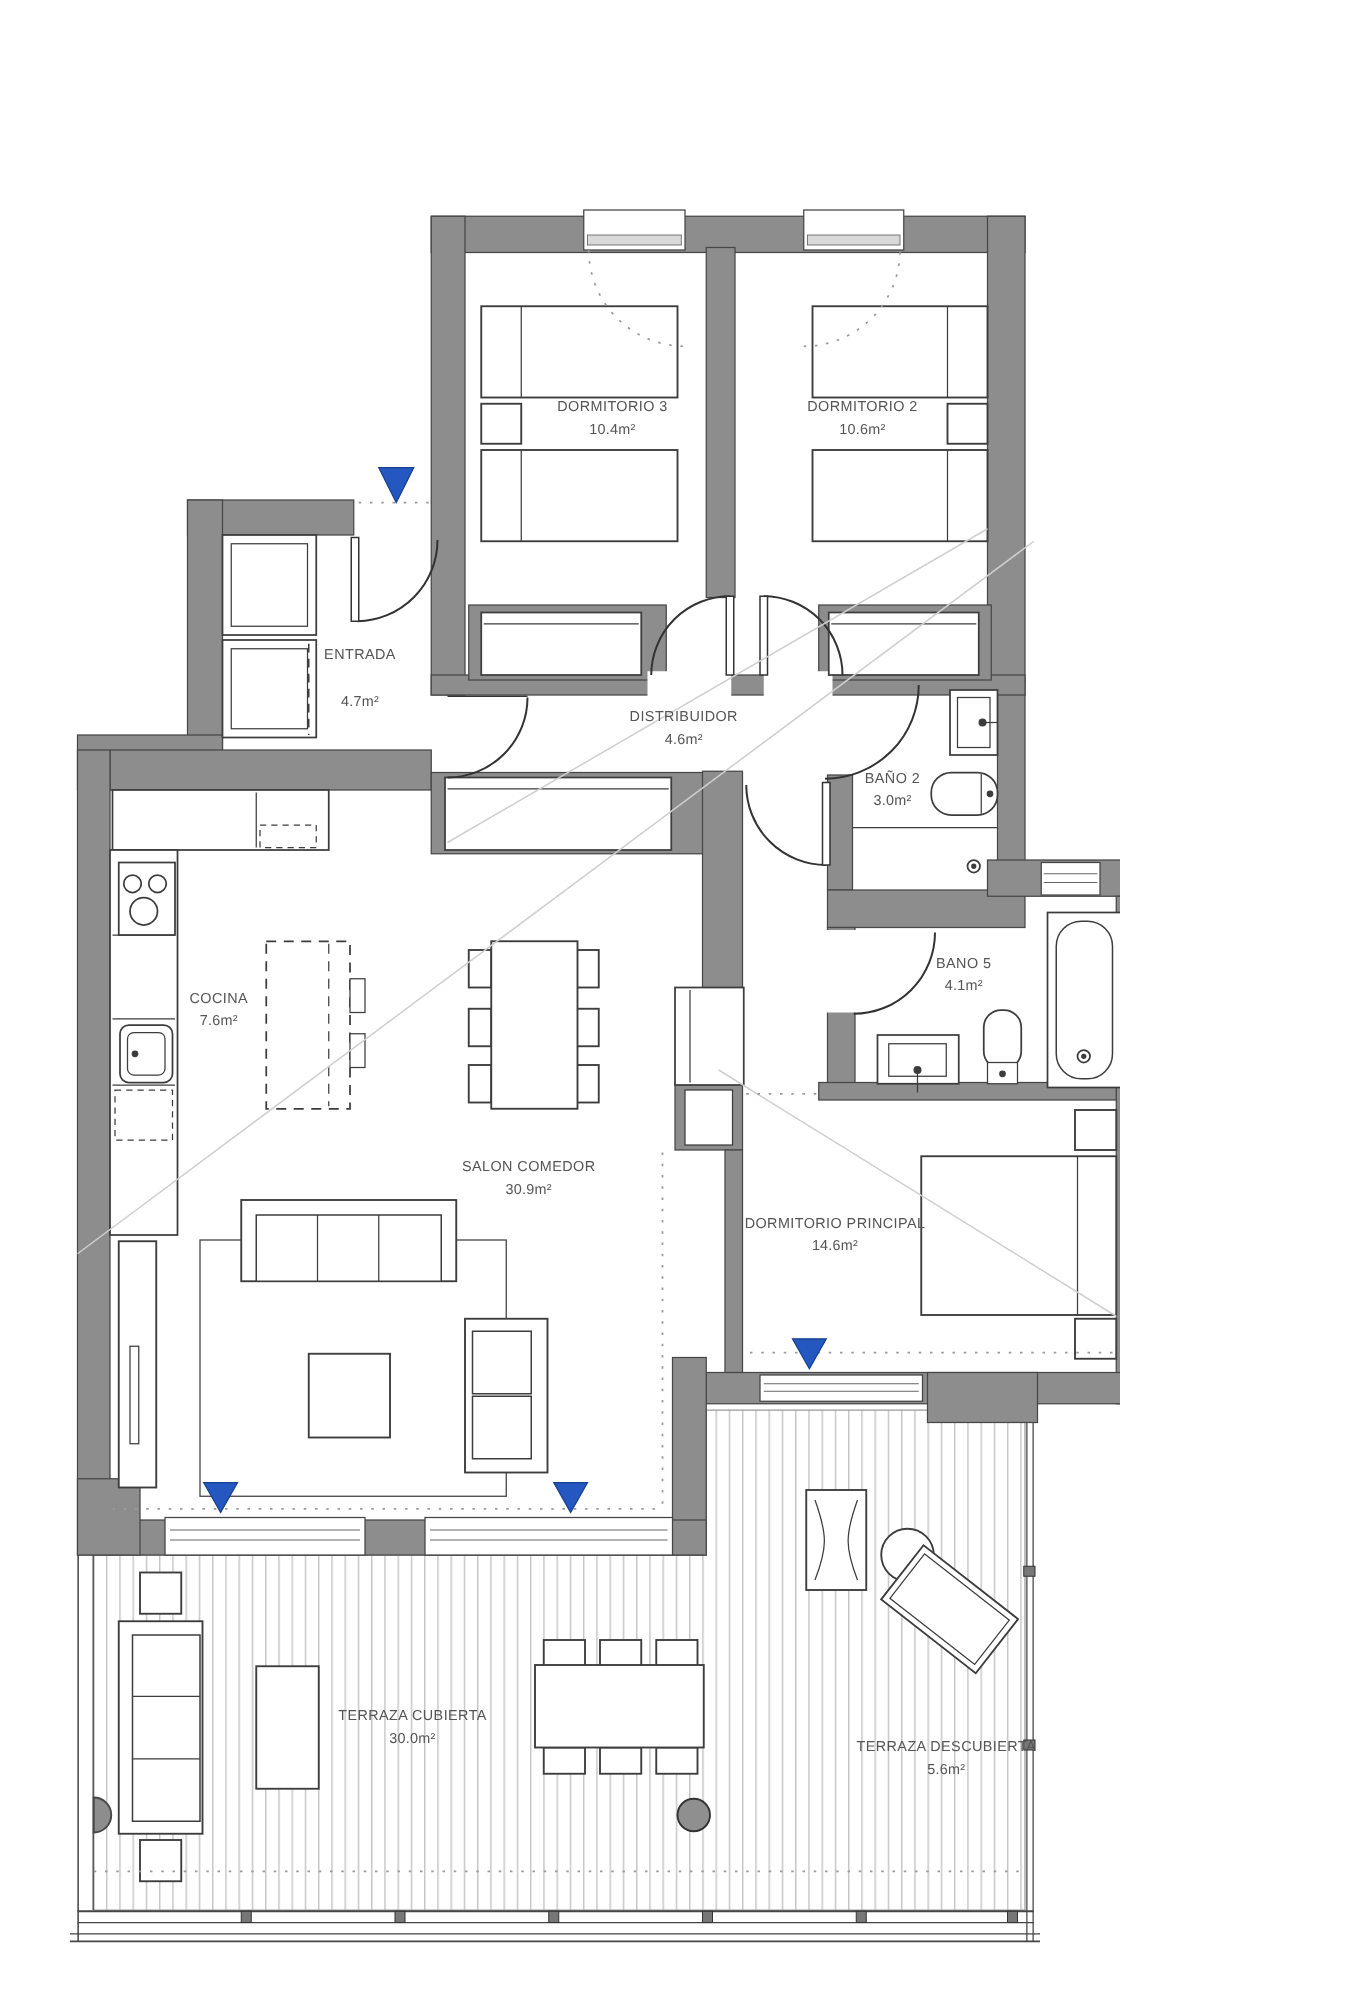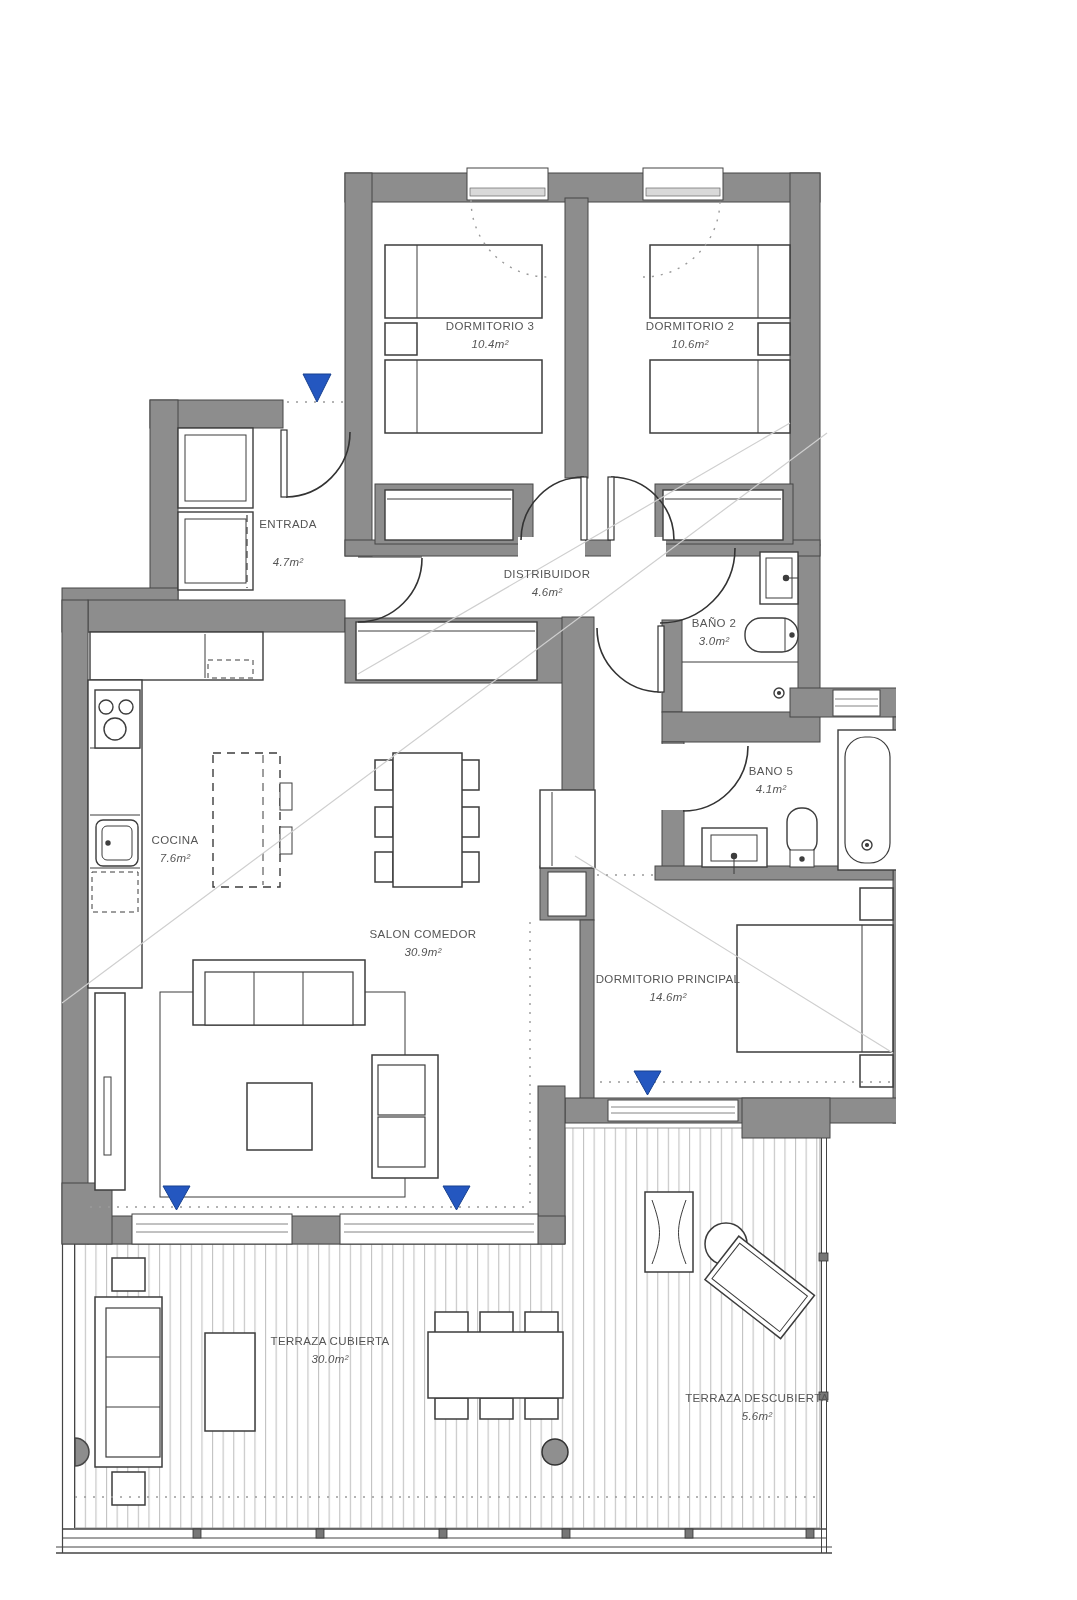--- a/index.html
+++ b/index.html
@@ -2,31 +2,31 @@
 <html><head>
 <meta charset="utf-8">
 <style>
   html,body{margin:0;padding:0;background:#ffffff;}
   .plan{position:relative;width:896px;height:1600px;background:#fff;overflow:hidden;
         font-family:"Liberation Sans", sans-serif;}
   .plan svg{position:absolute;left:0;top:0;}
   .room-label{position:absolute;transform:translate(-50%,-50%);display:flex;flex-direction:column;
         align-items:center;font-size:11.5px;line-height:1.55;color:#555555;letter-spacing:.35px;
         white-space:nowrap;text-align:center;pointer-events:none;}
-  .room-label .ra{letter-spacing:.2px;font-style:italic;}
+  .room-label .ra{letter-spacing:.2px;}
   #lbl-d3{left:490px;top:336px;}
   #lbl-d2{left:690px;top:336px;}
   #lbl-entrada{left:288px;top:544px;gap:20px;}
   #lbl-distrib{left:547px;top:584px;align-items:center;}
   #lbl-bano2{left:714px;top:633px;text-align:right;}
   #lbl-bano1{left:771px;top:781px;}
-  #lbl-cocina{left:175px;top:809px;margin-top:41px;}
+  #lbl-cocina{left:175px;top:809px;}
   #lbl-salon{left:423px;top:944px;justify-content:flex-end;}
   #lbl-principal{left:668px;top:989px;}
-  #lbl-tcub{left:330px;top:1351px;justify-content:space-between;}
+  #lbl-tcub{left:330px;top:1383px;justify-content:space-between;}
   #lbl-tdes{left:757px;top:1408px;}
 </style>
 </head>
 <body>
 
 <div class="plan">
 
 <svg width="1077" height="1600" viewBox="0 0 1077 1600">
   <defs>
     <pattern id="deck" width="10.6" height="12" patternUnits="userSpaceOnUse">

